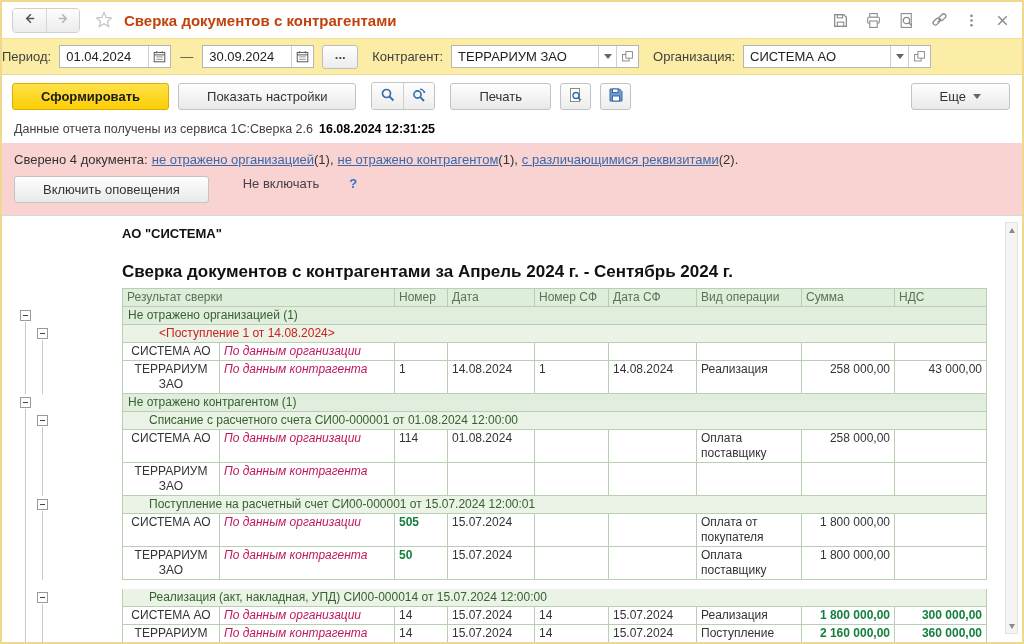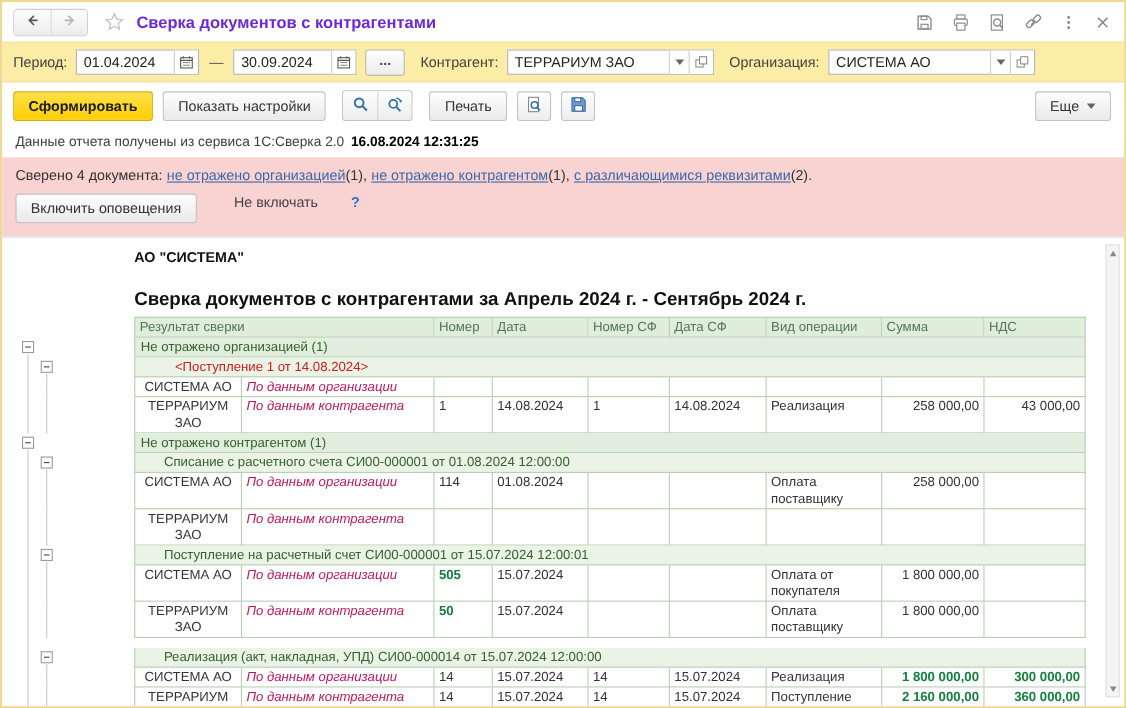--- a/index.html
+++ b/index.html
@@ -6,41 +6,41 @@
   html,body { width:1024px; height:644px; }
   body { font-family:"Liberation Sans","DejaVu Sans",sans-serif; font-size:13px; color:#333; }
   .window { width:1024px; height:644px; border:2px solid #f0d88e; background:#fff; display:flex; flex-direction:column; overflow:hidden; }
 
   
   .topbar { height:36px; flex:0 0 36px; display:flex; align-items:center; padding:0 12px 0 10px; background:#fff; }
   .nav-group { display:flex; border:1px solid #cfcfcf; border-radius:4px; overflow:hidden; }
   .nav-btn { width:33px; height:23px; display:flex; align-items:center; justify-content:center; background:linear-gradient(#fdfdfd,#ececec); cursor:default; }
   .nav-btn + .nav-btn { border-left:1px solid #d7d7d7; }
   .star { margin-left:14px; display:flex; }
-  .tb-title { margin-left:10px; font-size:15px; font-weight:bold; color:#6d28d9; }
+  .tb-title { margin-left:10px; font-size:15px; font-weight:bold; color:#c2410c; }
   .tb-spacer { flex:1; }
   .tb-icons { display:flex; align-items:center; gap:16px; }
   .tb-icons .ic { display:flex; }
 
   
-  .filterbar { height:37px; flex:0 0 37px; background:#fbecA6; background:#fbeca6; display:flex; align-items:center; padding:0 10px; gap:6px; border-top:1px solid #f3e09a; border-bottom:1px solid #ecd88f; }
+  .filterbar { height:37px; flex:0 0 37px; background:#fbecA6; background:#fbeca6; display:flex; align-items:center; padding:0 0; gap:6px; border-top:1px solid #f3e09a; border-bottom:1px solid #ecd88f; }
   .flabel { color:#3f3f3f; margin-right:2px; }
   .field { display:flex; align-items:stretch; background:#fff; border:1px solid #b5b5b5; height:23px; }
   .field .ftext { padding:3px 6px 0 6px; font-size:13px; color:#222; flex:1; white-space:nowrap; overflow:hidden; }
   .fseg { width:22px; display:flex; align-items:center; justify-content:center; border-left:1px solid #cfcfcf; background:#fff; }
   .fseg.arrow { width:18px; }
   .tri-down { width:0; height:0; border-left:4px solid transparent; border-right:4px solid transparent; border-top:5px solid #666; }
   .date-field { width:112px; }
   .sel-field { width:188px; }
   .dash { color:#555; padding:0 3px; }
   .btn-dots { width:36px; height:24px; background:linear-gradient(#fefefe,#ececec); border:1px solid #bdbdbd; border-radius:3px; color:#444; font-weight:bold; line-height:18px; text-align:center; margin:0 8px 0 2px; }
 
   
   .toolbar { flex:0 0 42px; display:flex; align-items:center; padding:0 12px 0 10px; gap:9px; background:#fff; }
-  .btn { height:27px; padding:0 13px; font-size:13px; color:#333; background:linear-gradient(#fefefe,#e9e9e9); border:1px solid #c3c3c3; border-radius:3px; display:inline-flex; align-items:center; }
+  .btn { height:27px; padding:0 28px; font-size:13px; color:#333; background:linear-gradient(#fefefe,#e9e9e9); border:1px solid #c3c3c3; border-radius:3px; display:inline-flex; align-items:center; }
   .btn-primary { background:linear-gradient(#ffe14a,#fcce04); border-color:#d9ae00; font-weight:bold; color:#1a1a1a; }
   .icon-group { display:flex; border:1px solid #c3c3c3; border-radius:3px; overflow:hidden; margin-left:6px; }
   .icon-btn { width:31px; height:26px; display:flex; align-items:center; justify-content:center; background:linear-gradient(#fefefe,#ededed); }
   .icon-group .icon-btn + .icon-btn { border-left:1px solid #d0d0d0; }
   .icon-btn.solo { border:1px solid #c3c3c3; border-radius:3px; height:27px; }
   .tool-spacer { flex:1; }
   .btn .tri-down { margin-left:7px; }
 
   
   .statusline { flex:0 0 26px; padding:5px 12px 0 12px; font-size:12.5px; color:#3f3f3f; background:#fff; }
@@ -262,21 +262,21 @@
       </span>
     </div>
     <span class="tool-spacer"></span>
     <button class="btn">
         <span>Еще</span>
         <span class="tri-down"></span>
       </button>
   </div>
 
   <div class="statusline">
-    <span>Данные отчета получены из сервиса 1С:Сверка 2.0</span><b>16.08.2024 12:31:25</b>
+    <span>Данные отчета получены из сервиса 1С:Сверка 2.6</span><b>16.08.2024 12:31:25</b>
   </div>
 
   <div class="alert">
     <div class="alert-line1">
       <span>Сверено 4 документа:</span><a>не отражено организацией</a><span>(1),</span><a>не отражено контрагентом</a><span>(1),</span><a>с различающимися реквизитами</a><span>(2).</span>
     </div>
     <div class="alert-line2">
       <button class="btn">Включить оповещения</button>
       <span class="link-flat">Не включать</span>
       <span class="help-q">?</span>

